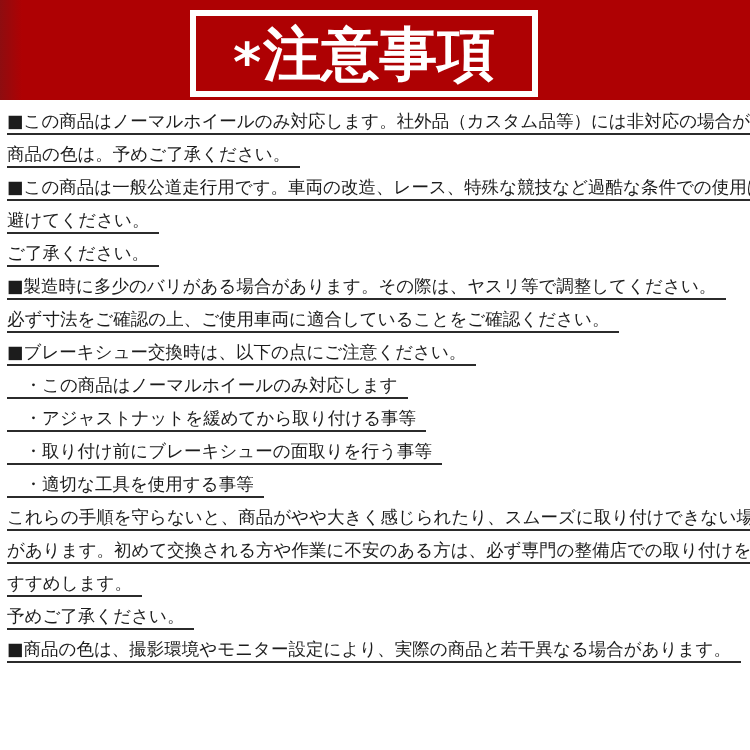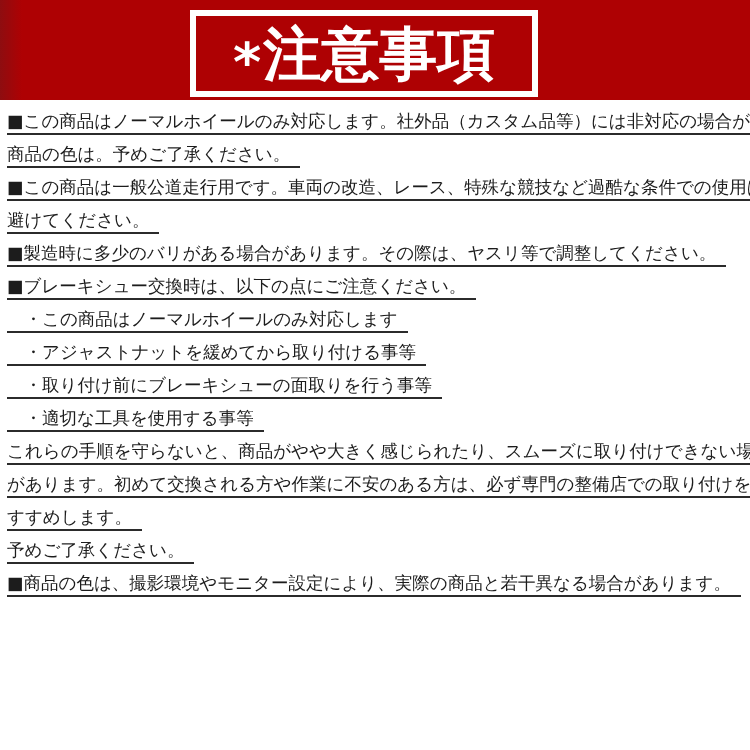--- a/index.html
+++ b/index.html
@@ -83,21 +83,23 @@
       <span>注意事項</span>
     </div>
   </div>
 </div>
 
 <div class="content">
     <div class="line"><span>■この商品はノーマルホイールのみ対応します。社外品（カスタム品等）には非対応の場合がご</span></div>
     <div class="line"><span>商品の色は。予めご了承ください。</span></div>
     <div class="line"><span>■この商品は一般公道走行用です。車両の改造、レース、特殊な競技など過酷な条件での使用は</span></div>
     <div class="line"><span>避けてください。</span></div>
+    <div class="line"><span>ご了承ください。</span></div>
     <div class="line"><span>■製造時に多少のバリがある場合があります。その際は、ヤスリ等で調整してください。</span></div>
+    <div class="line"><span>必ず寸法をご確認の上、ご使用車両に適合していることをご確認ください。</span></div>
     <div class="line"><span>■ブレーキシュー交換時は、以下の点にご注意ください。</span></div>
     <div class="line"><span>　・この商品はノーマルホイールのみ対応します</span></div>
     <div class="line"><span>　・アジャストナットを緩めてから取り付ける事等</span></div>
     <div class="line"><span>　・取り付け前にブレーキシューの面取りを行う事等</span></div>
     <div class="line"><span>　・適切な工具を使用する事等</span></div>
     <div class="line"><span>これらの手順を守らないと、商品がやや大きく感じられたり、スムーズに取り付けできない場合</span></div>
     <div class="line"><span>があります。初めて交換される方や作業に不安のある方は、必ず専門の整備店での取り付けをお</span></div>
     <div class="line"><span>すすめします。</span></div>
     <div class="line"><span>予めご了承ください。</span></div>
     <div class="line"><span>■商品の色は、撮影環境やモニター設定により、実際の商品と若干異なる場合があります。</span></div>

